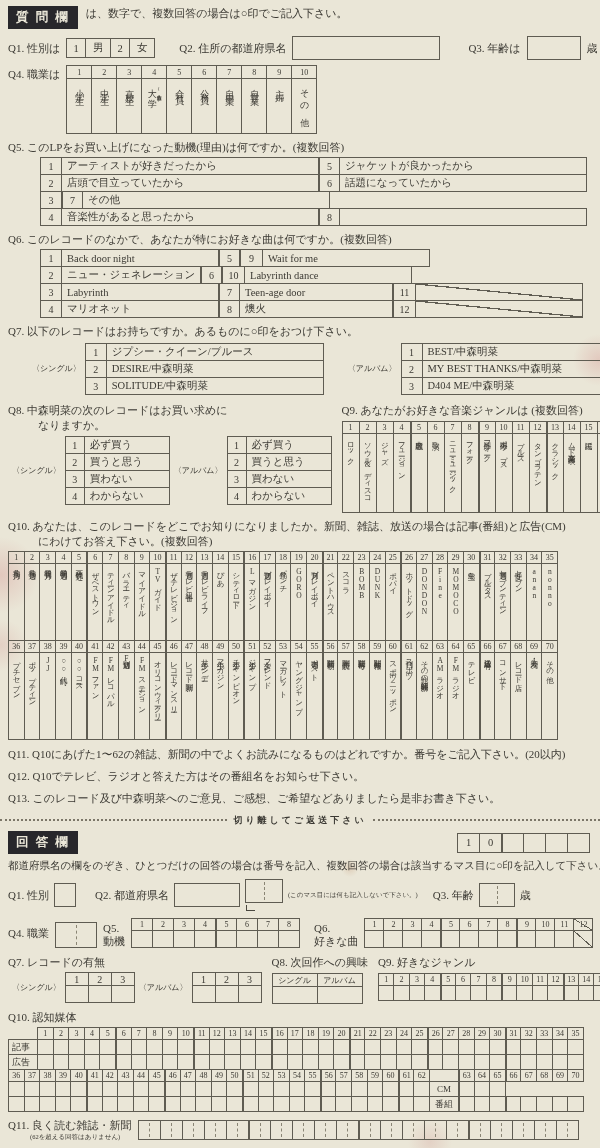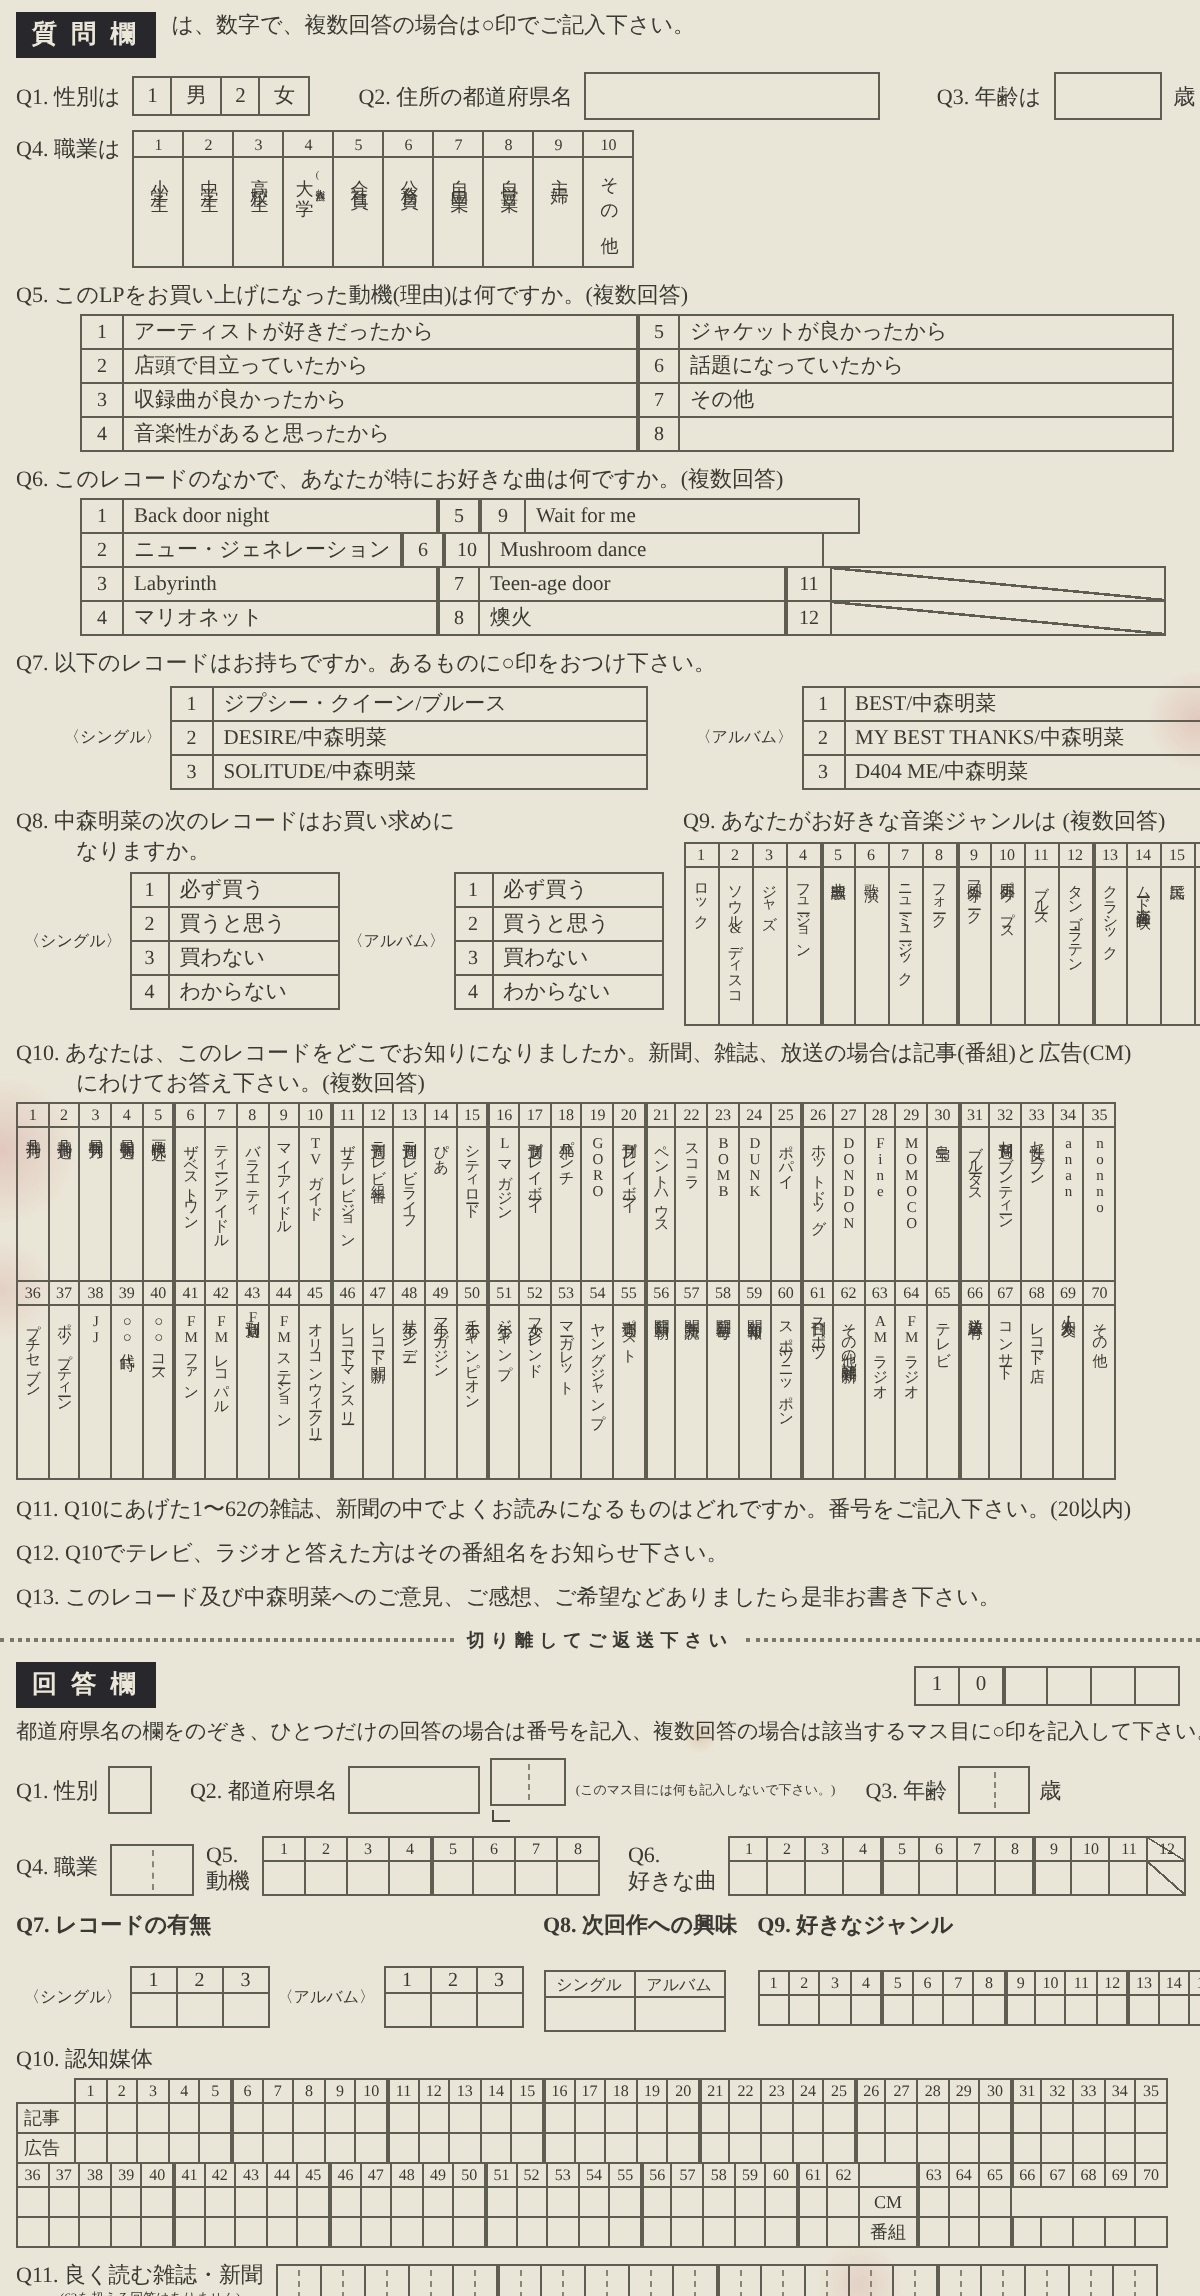--- a/index.html
+++ b/index.html
@@ -60,21 +60,21 @@
   .dbox{position:relative;}
   .dbox::after{content:"";position:absolute;left:50%;top:2px;bottom:2px;border-left:1px dashed #8a8574;}
   .arow1{margin-top:6px;gap:5px;}
   .note{font-size:6.5px;white-space:nowrap;}
   .stack{display:flex;flex-direction:column;align-items:flex-start;flex:none;}
   .cornermark{width:9px;height:6px;border-left:1px solid #4a4840;border-bottom:1px solid #4a4840;margin:2px 0 0 1px;}
   .arow2{margin-top:7px;gap:6px;align-items:flex-end;}
   .lblstack{font-size:11px;line-height:13px;flex:none;}
   .arow3{margin-top:7px;align-items:flex-start;gap:10px;}
   .acol .frow{margin-top:2px;}
-  .acol .ql{margin-bottom:13px;font-weight:bold;}
+  .acol .ql{margin-bottom:1px;}
   .aq10label{margin-top:6px;}
   .band{margin-top:2px;display:block;}
   .band + .band{margin-top:-1px;}
   .arow11{margin-top:6px;align-items:center;gap:6px;}
   .lblstack2{flex:none;}
   .note2{font-size:6.5px;padding-left:22px;}
 </style>
 </head>
 <body>
 
@@ -146,21 +146,20 @@
             <div class="c lt" style="width: 258px; height: 18px;">アーティストが好きだったから</div>
             <div class="c num2 th" style="width: 22px; height: 18px;">5</div>
             <div class="c lt" style="width: 248px; height: 18px;">ジャケットが良かったから</div>
           </div><div class="gr">
             <div class="c num2" style="width: 22px; height: 18px;">2</div>
             <div class="c lt" style="width: 258px; height: 18px;">店頭で目立っていたから</div>
             <div class="c num2 th" style="width: 22px; height: 18px;">6</div>
             <div class="c lt" style="width: 248px; height: 18px;">話題になっていたから</div>
           </div><div class="gr">
             <div class="c num2" style="width: 22px; height: 18px;">3</div>
-            <div class="c lt" style="width: 258px; height: 18px;">収録曲が良かったから</div>
             <div class="c num2 th" style="width: 22px; height: 18px;">7</div>
             <div class="c lt" style="width: 248px; height: 18px;">その他</div>
           </div><div class="gr">
             <div class="c num2" style="width: 22px; height: 18px;">4</div>
             <div class="c lt" style="width: 258px; height: 18px;">音楽性があると思ったから</div>
             <div class="c num2 th" style="width: 22px; height: 18px;">8</div>
             <div class="c lt" style="width: 248px; height: 18px;"></div>
           </div></div>
     </div>
 
@@ -170,21 +169,21 @@
             <div class="c num2" style="width: 22px; height: 18px;">1</div>
             <div class="c lt" style="width: 158px; height: 18px;">Back door night</div>
             <div class="c num2 th" style="width: 22px; height: 18px;">5</div>
             <div class="c num2 th" style="width: 24px; height: 18px;">9</div>
             <div class="c lt" style="width: 168px; height: 18px;">Wait for me</div>
           </div><div class="gr">
             <div class="c num2" style="width: 22px; height: 18px;">2</div>
             <div class="c lt" style="width: 140px; height: 18px;">ニュー・ジェネレーション</div>
             <div class="c num2 th" style="width: 22px; height: 18px;">6</div>
             <div class="c num2 th" style="width: 24px; height: 18px;">10</div>
-            <div class="c lt" style="width: 168px; height: 18px;">Mushroom dance</div>
+            <div class="c lt" style="width: 168px; height: 18px;">Labyrinth dance</div>
           </div><div class="gr">
             <div class="c num2" style="width: 22px; height: 18px;">3</div>
             <div class="c lt" style="width: 158px; height: 18px;">Labyrinth</div>
             <div class="c num2 th" style="width: 22px; height: 18px;">7</div>
             <div class="c lt" style="width: 154px; height: 18px;">Teen-age door</div>
             <div class="c num2 th" style="width: 24px; height: 18px;">11</div>
             <div class="c lt slash" style="width: 168px; height: 18px;"></div>
           </div><div class="gr">
             <div class="c num2" style="width: 22px; height: 18px;">4</div>
             <div class="c lt" style="width: 158px; height: 18px;">マリオネット</div>

